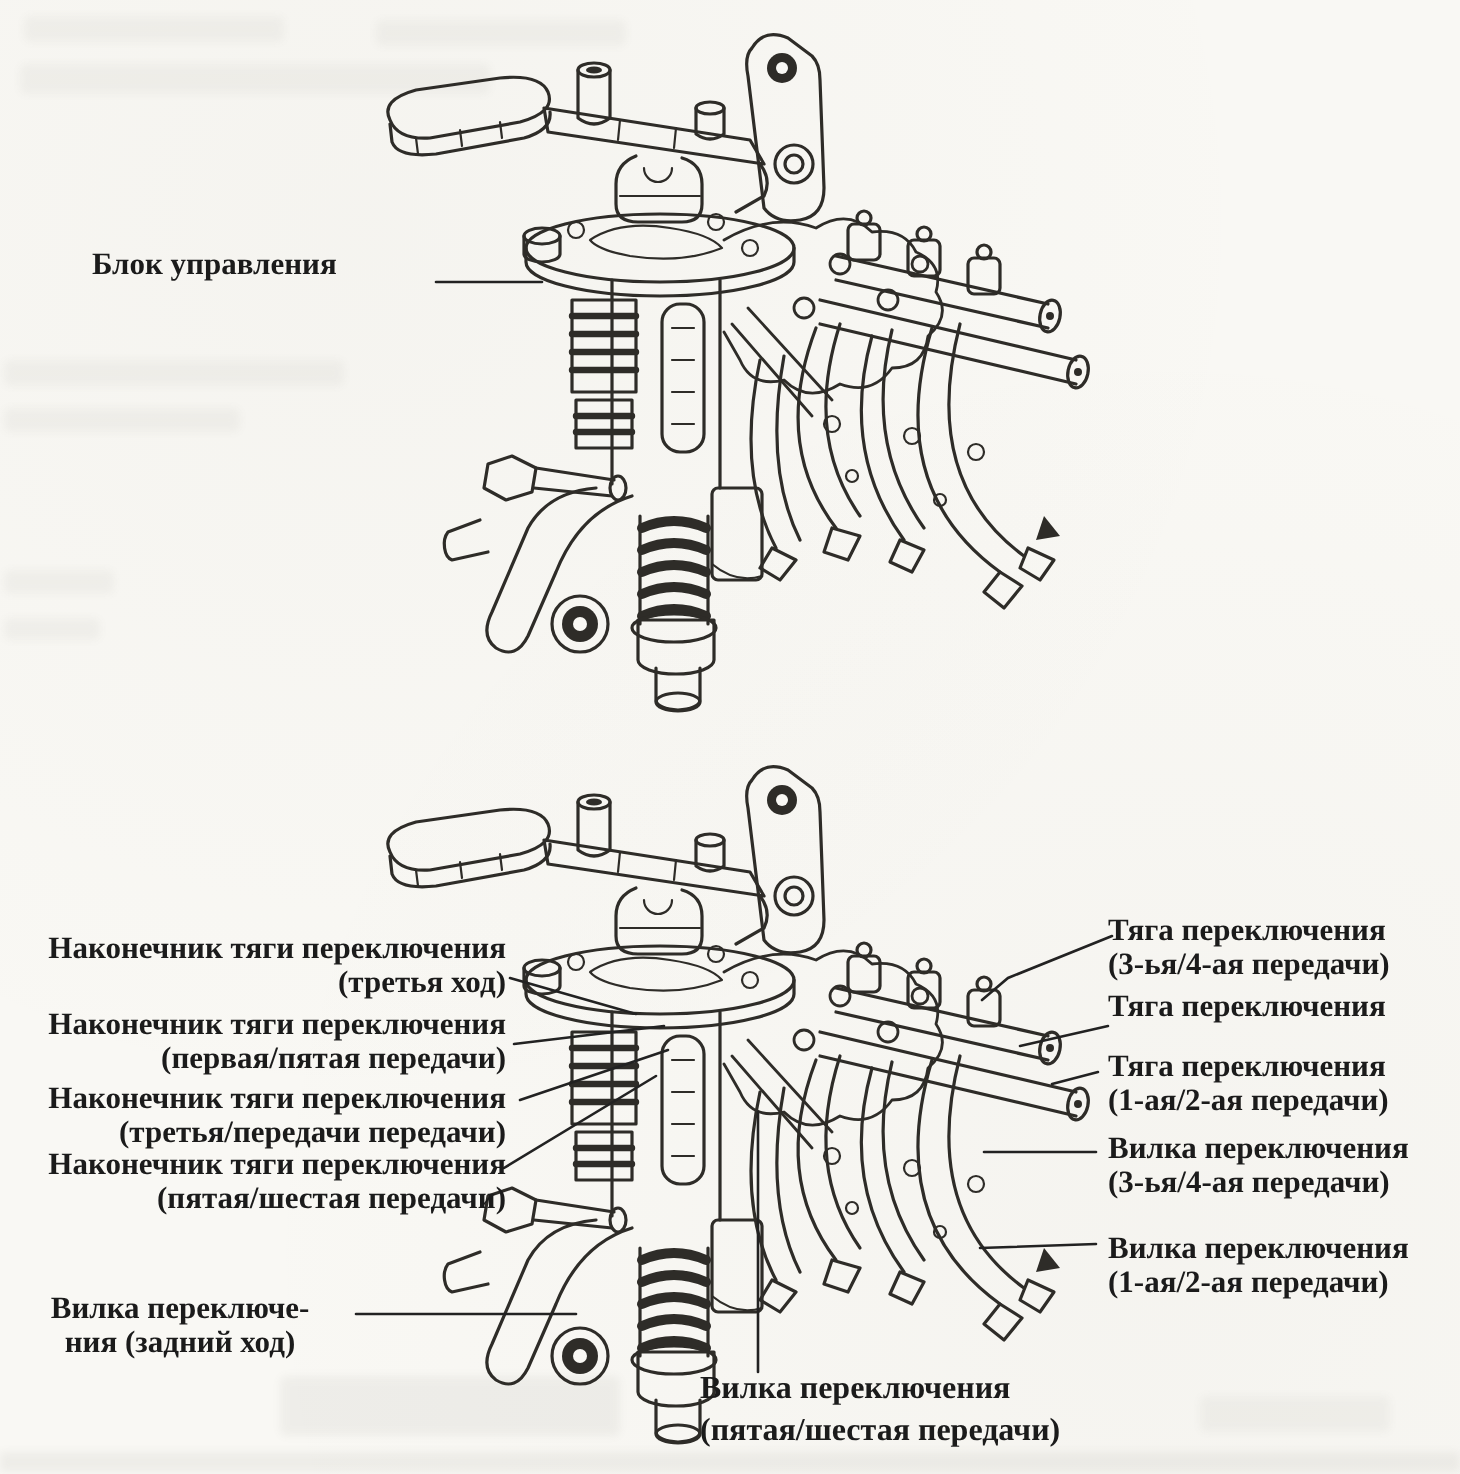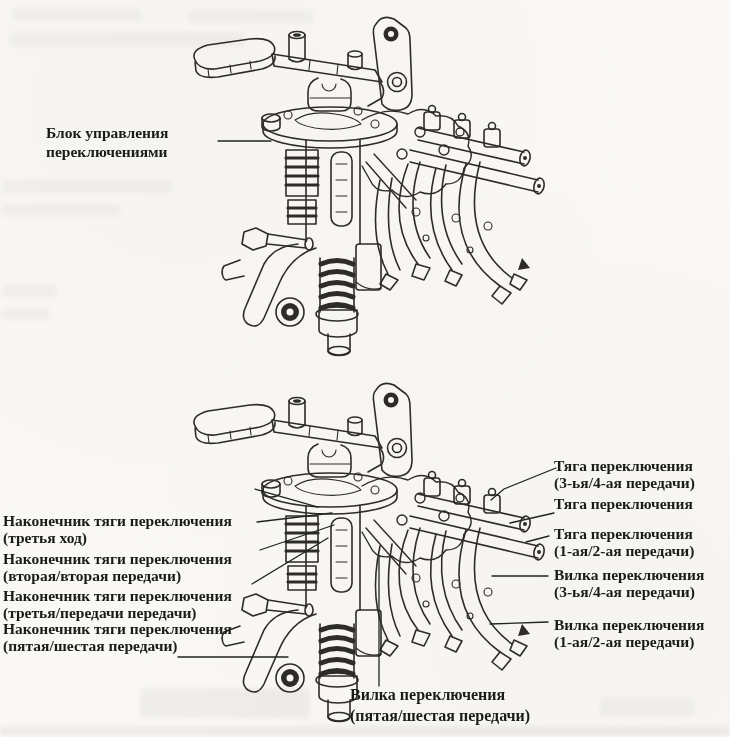--- a/index.html
+++ b/index.html
@@ -15,21 +15,21 @@
   }
   .lbl{
     position:absolute;
     font-weight:700;
     font-size:15.5px;
     line-height:17px;
     color:#1b1b1b;
     white-space:nowrap;
   }
   .lbl .ln{display:block;}
-  .lbl-right-align{text-align:left;margin-top:46px;}
+  .lbl-right-align{text-align:right;}
   .lbl-left-align{text-align:left;}
   .lbl-center-align{text-align:center;}
   .lbl-top{line-height:19px;}
   .lbl-bottom{font-size:16px;line-height:21px;}
   .ghost{
     position:absolute;
     background:#6f6e64;
     opacity:0.055;
     filter:blur(2px);
     border-radius:3px;
@@ -211,38 +211,41 @@
       <path d="M554,513 L510,523"></path>
       <path d="M549,536 L526,542"></path>
       <path d="M548,576 H492"></path>
       <path d="M548,622 L490,624"></path>
       <path d="M379,556 V686"></path>
     </g>
   </svg>
 
   <div class="lbl lbl-top lbl-left-align" style="left:46px;top:123px;width:170px;">
     <span class="ln">Блок управления</span>
-    <span class="ln">переключениями</span>
   </div>
 
   <div class="lbl lbl-right-align" style="left:3px;top:466px;width:250px;">
     <span class="ln">Наконечник тяги переключения</span>
     <span class="ln">(третья ход)</span>
   </div>
   <div class="lbl lbl-right-align" style="left:3px;top:504px;width:250px;">
     <span class="ln">Наконечник тяги переключения</span>
-    <span class="ln">(вторая/вторая передачи)</span>
+    <span class="ln">(первая/пятая передачи)</span>
   </div>
   <div class="lbl lbl-right-align" style="left:3px;top:541px;width:250px;">
     <span class="ln">Наконечник тяги переключения</span>
     <span class="ln">(третья/передачи передачи)</span>
   </div>
   <div class="lbl lbl-right-align" style="left:3px;top:574px;width:250px;">
     <span class="ln">Наконечник тяги переключения</span>
     <span class="ln">(пятая/шестая передачи)</span>
+  </div>
+  <div class="lbl lbl-center-align" style="left:6px;top:646px;width:168px;">
+    <span class="ln">Вилка переключе-</span>
+    <span class="ln">ния (задний ход)</span>
   </div>
 
   <div class="lbl lbl-left-align" style="left:554px;top:457px;width:175px;">
     <span class="ln">Тяга переключения</span>
     <span class="ln">(3-ья/4-ая передачи)</span>
   </div>
   <div class="lbl lbl-left-align" style="left:554px;top:495px;width:175px;">
     <span class="ln">Тяга переключения</span>
   </div>
   <div class="lbl lbl-left-align" style="left:554px;top:525px;width:175px;">

